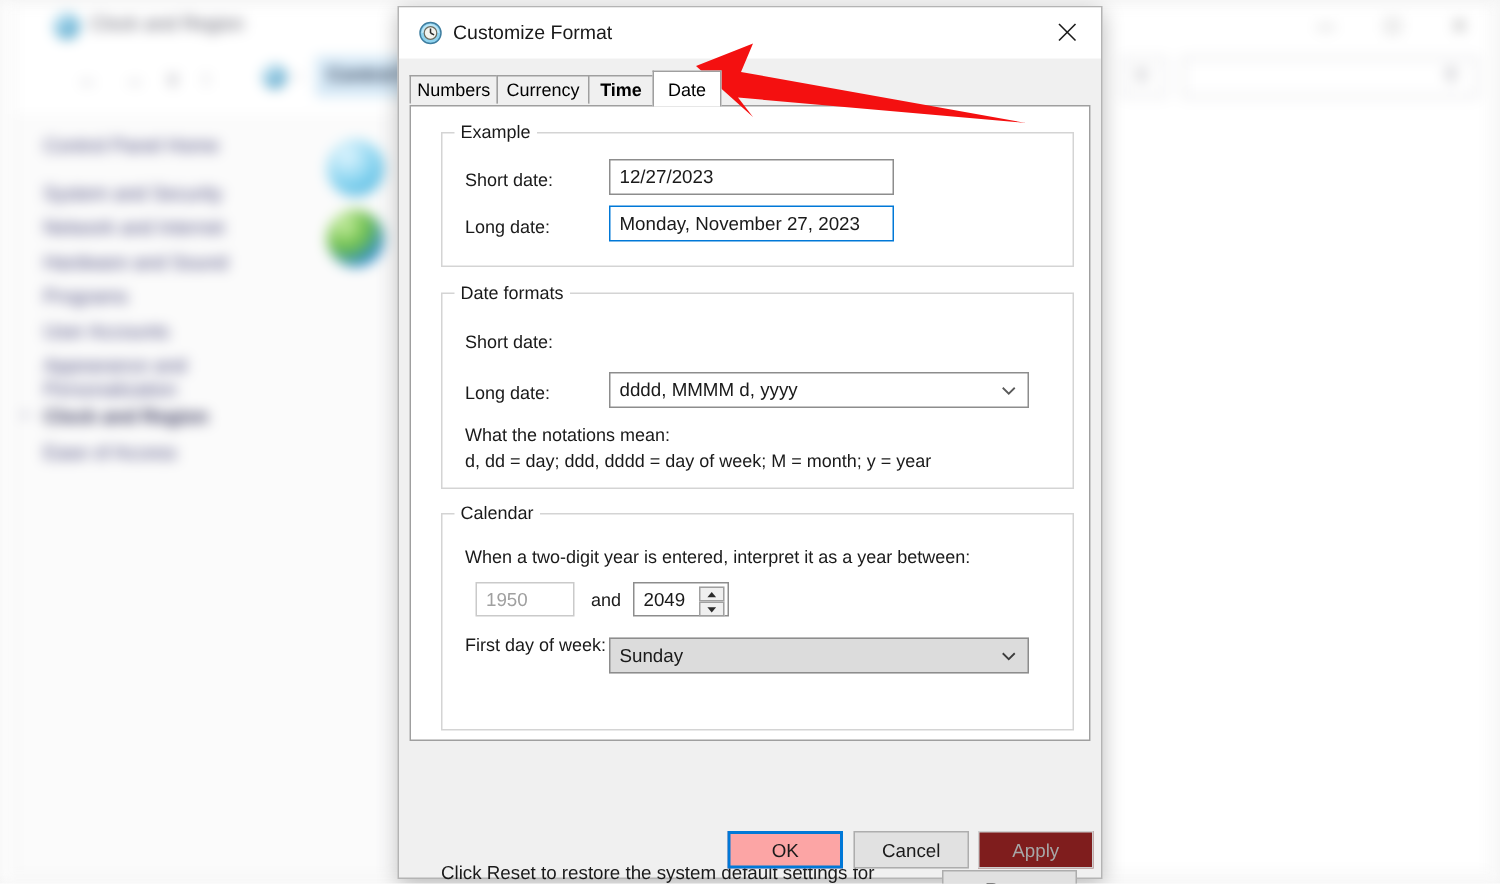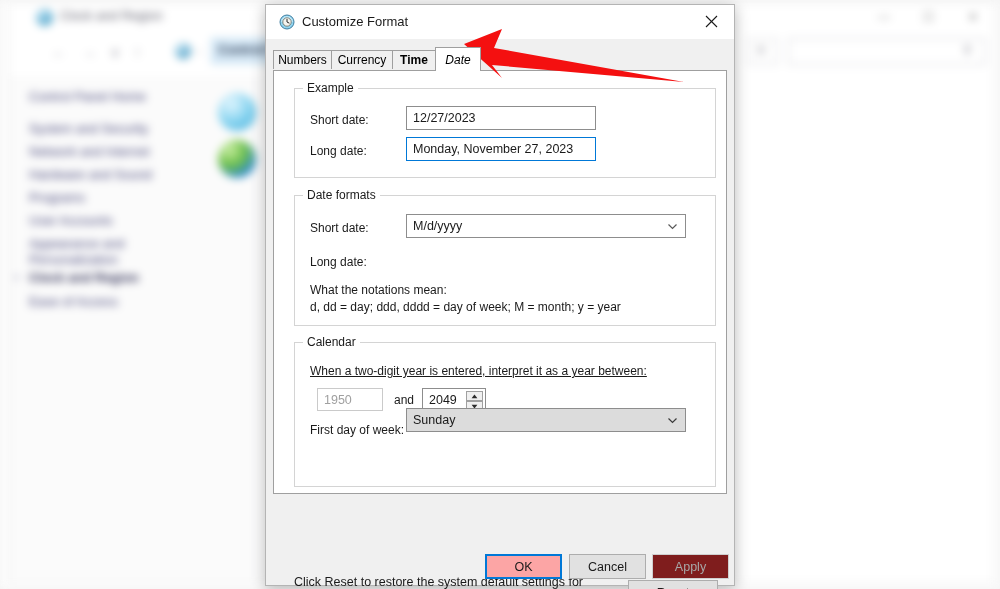--- a/index.html
+++ b/index.html
@@ -238,21 +238,20 @@
     justify-content: center;
     box-sizing: border-box;
     cursor: default;
   }
   .tab.active {
     top: 0;
     height: 24px;
     background: #ffffff;
     border-color: #9f9f9f;
     z-index: 3;
-    font-style: italic;
   }
   #tab-numbers { left: 0; width: 59px; }
   #tab-currency { left: 58px; width: 62px; }
   #tab-time { left: 119px; width: 44px; font-weight: bold; }
   #tab-date { left: 162px; width: 46px; }
 
   .tabpage {
     position: absolute;
     left: 7px; top: 65px;
     width: 454px; height: 424px;
@@ -494,58 +493,58 @@
         <div class="textbox" style="left:111px; top:17px; width:190px; height:24px;">12/27/2023</div>
 
         <div class="field-label" style="left:15px; top:55px;">Long date:</div>
         <div class="textbox focused" style="left:111px; top:48px; width:190px; height:24px;">Monday, November 27, 2023</div>
       </div>
 
       <div class="groupbox" id="gb-formats">
         <div class="gb-label">Date formats</div>
 
         <div class="field-label" style="left:15px; top:25px;">Short date:</div>
-        <div class="combobox" style="left:111px; top:18px; width:280px; height:24px;">
-          <span>M/d/yyyy</span>
+
+        <div class="field-label" style="left:15px; top:59px;">Long date:</div>
+        <div class="combobox" style="left:111px; top:52px; width:280px; height:24px;">
+          <span>dddd, MMMM d, yyyy</span>
           <span class="combo-arrow">
             <svg width="11" height="11" viewBox="0 0 11 11">
                 <polyline points="1.5,4 5.5,8 9.5,4" fill="none" stroke="#5a5a5a" stroke-width="1.2"></polyline>
               </svg>
           </span>
         </div>
 
-        <div class="field-label" style="left:15px; top:59px;">Long date:</div>
-
         <div class="helptext" style="left:15px; top:87px;">What the notations mean:</div>
         <div class="helptext" style="left:15px; top:104px;">d, dd = day;  ddd, dddd = day of week;  M = month;  y = year</div>
       </div>
 
       <div class="groupbox" id="gb-calendar">
         <div class="gb-label">Calendar</div>
 
-        <div class="helptext" style="left:15px; top:21px;text-decoration:underline;">When a two-digit year is entered, interpret it as a year between:</div>
+        <div class="helptext" style="left:15px; top:21px;">When a two-digit year is entered, interpret it as a year between:</div>
 
         <div class="textbox disabled" style="left:22px; top:45px; width:66px; height:23px;">1950</div>
         <div class="field-label" style="left:99px; top:50px;">and</div>
         <div class="spinner-box" style="left:127px; top:45px; width:64px; height:23px;">
           <span>2049</span>
           <span class="spin-up">
             <svg width="7" height="5" viewBox="0 0 7 5">
                 <polygon points="3.5,0.6 6.4,4.2 0.6,4.2" fill="#2b2b2b"></polygon>
               </svg>
           </span>
           <span class="spin-down">
             <svg width="7" height="5" viewBox="0 0 7 5">
                 <polygon points="3.5,4.4 0.6,0.8 6.4,0.8" fill="#2b2b2b"></polygon>
               </svg>
           </span>
         </div>
 
         <div class="field-label" style="left:15px; top:80px;">First day of week:</div>
-        <div class="combobox shaded" style="left:111px; top:65px; width:280px; height:24px;">
+        <div class="combobox shaded" style="left:111px; top:82px; width:280px; height:24px;">
           <span>Sunday</span>
           <span class="combo-arrow">
             <svg width="11" height="11" viewBox="0 0 11 11">
                 <polyline points="1.5,4 5.5,8 9.5,4" fill="none" stroke="#3c3c3c" stroke-width="1.2"></polyline>
               </svg>
           </span>
         </div>
       </div>
 
       <div class="resetpanel-text">Click Reset to restore the system default settings for numbers, currency, time, and date.</div>

